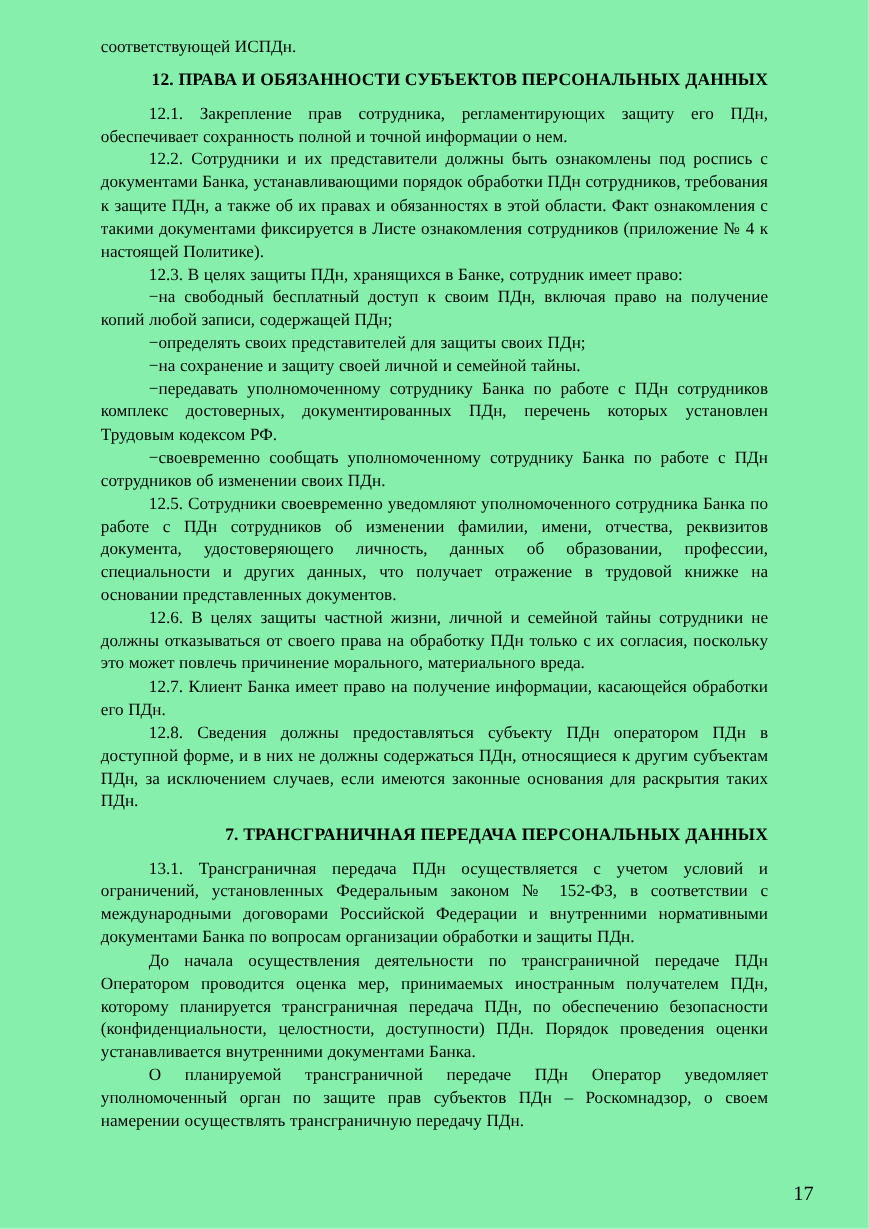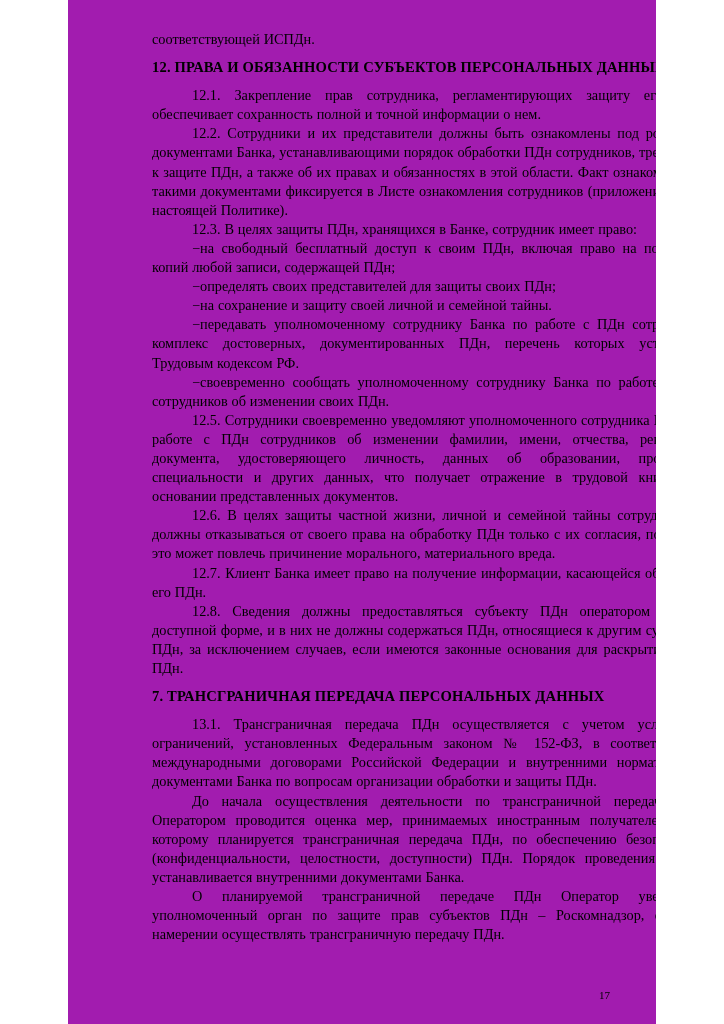--- a/index.html
+++ b/index.html
@@ -7,24 +7,24 @@
     margin: 0;
     padding: 0;
     background: #ffffff;
   }
   body {
     font-family: "Liberation Serif", "DejaVu Serif", serif;
     color: #000000;
   }
   .page {
     position: relative;
-    width: 588px;
+    width: 724px;
     height: 1024px;
     margin: 0 auto;
-    background: #a21caf;
+    background: #86efac;
     box-sizing: border-box;
     overflow: hidden;
   }
   .content {
     position: absolute;
     left: 84px;
     top: 30px;
     width: 556px;
   }
   .para {
@@ -43,34 +43,34 @@
     text-indent: 40px;
   }
   .para.dash {
     text-indent: 40px;
   }
   .heading {
     margin: 0;
     font-size: 14.6px;
     line-height: 19.1px;
     font-weight: bold;
-    text-align: left;
+    text-align: right;
     letter-spacing: 0.01em;
   }
   .gap-before-heading {
     height: 9px;
   }
   .gap-after-heading {
     height: 9px;
   }
   .page-number {
     position: absolute;
     right: 46px;
     bottom: 22px;
-    font-size: 11px;
+    font-size: 17px;
     line-height: 14px;
     text-align: left;
     font-family: Liberation Serif, serif;
   }
 </style>
 </head>
 <body>
 
 <div class="page">
   <div class="content">

